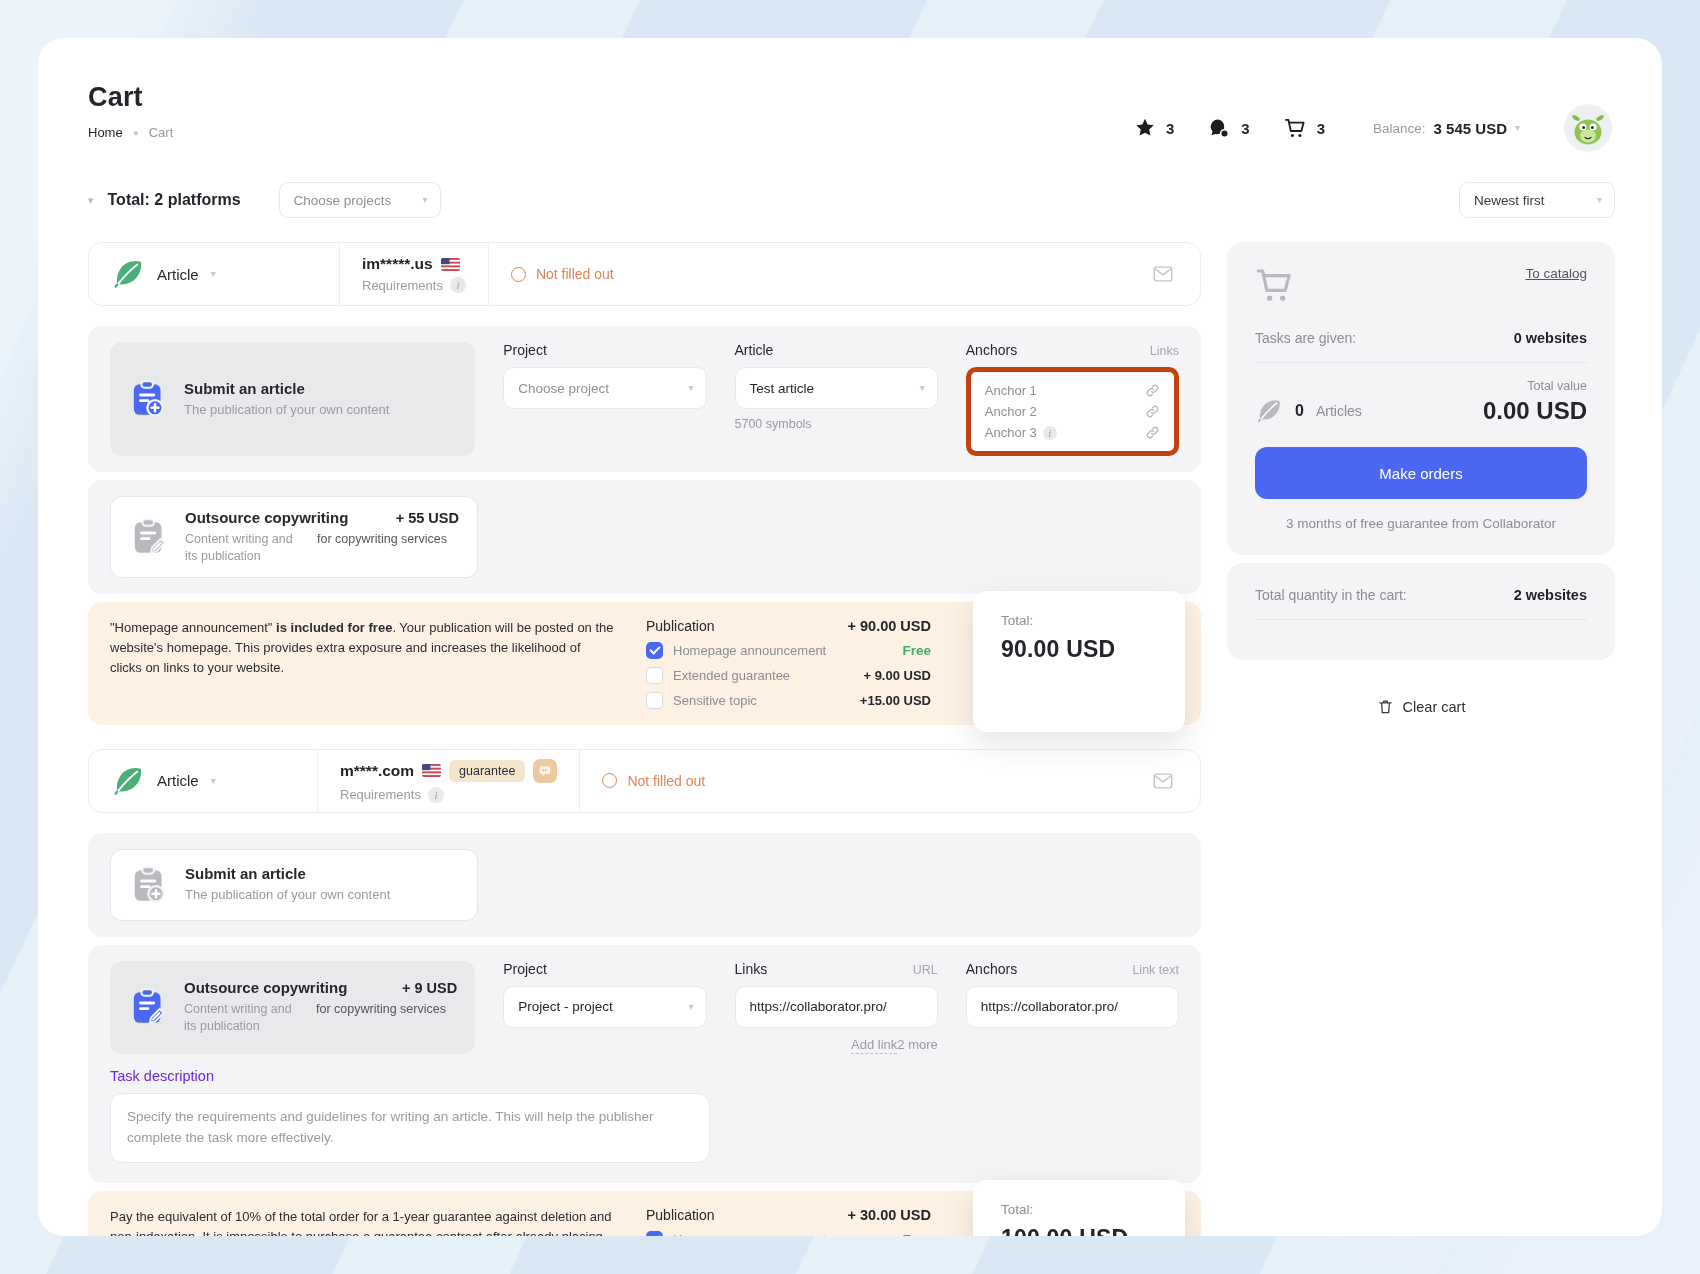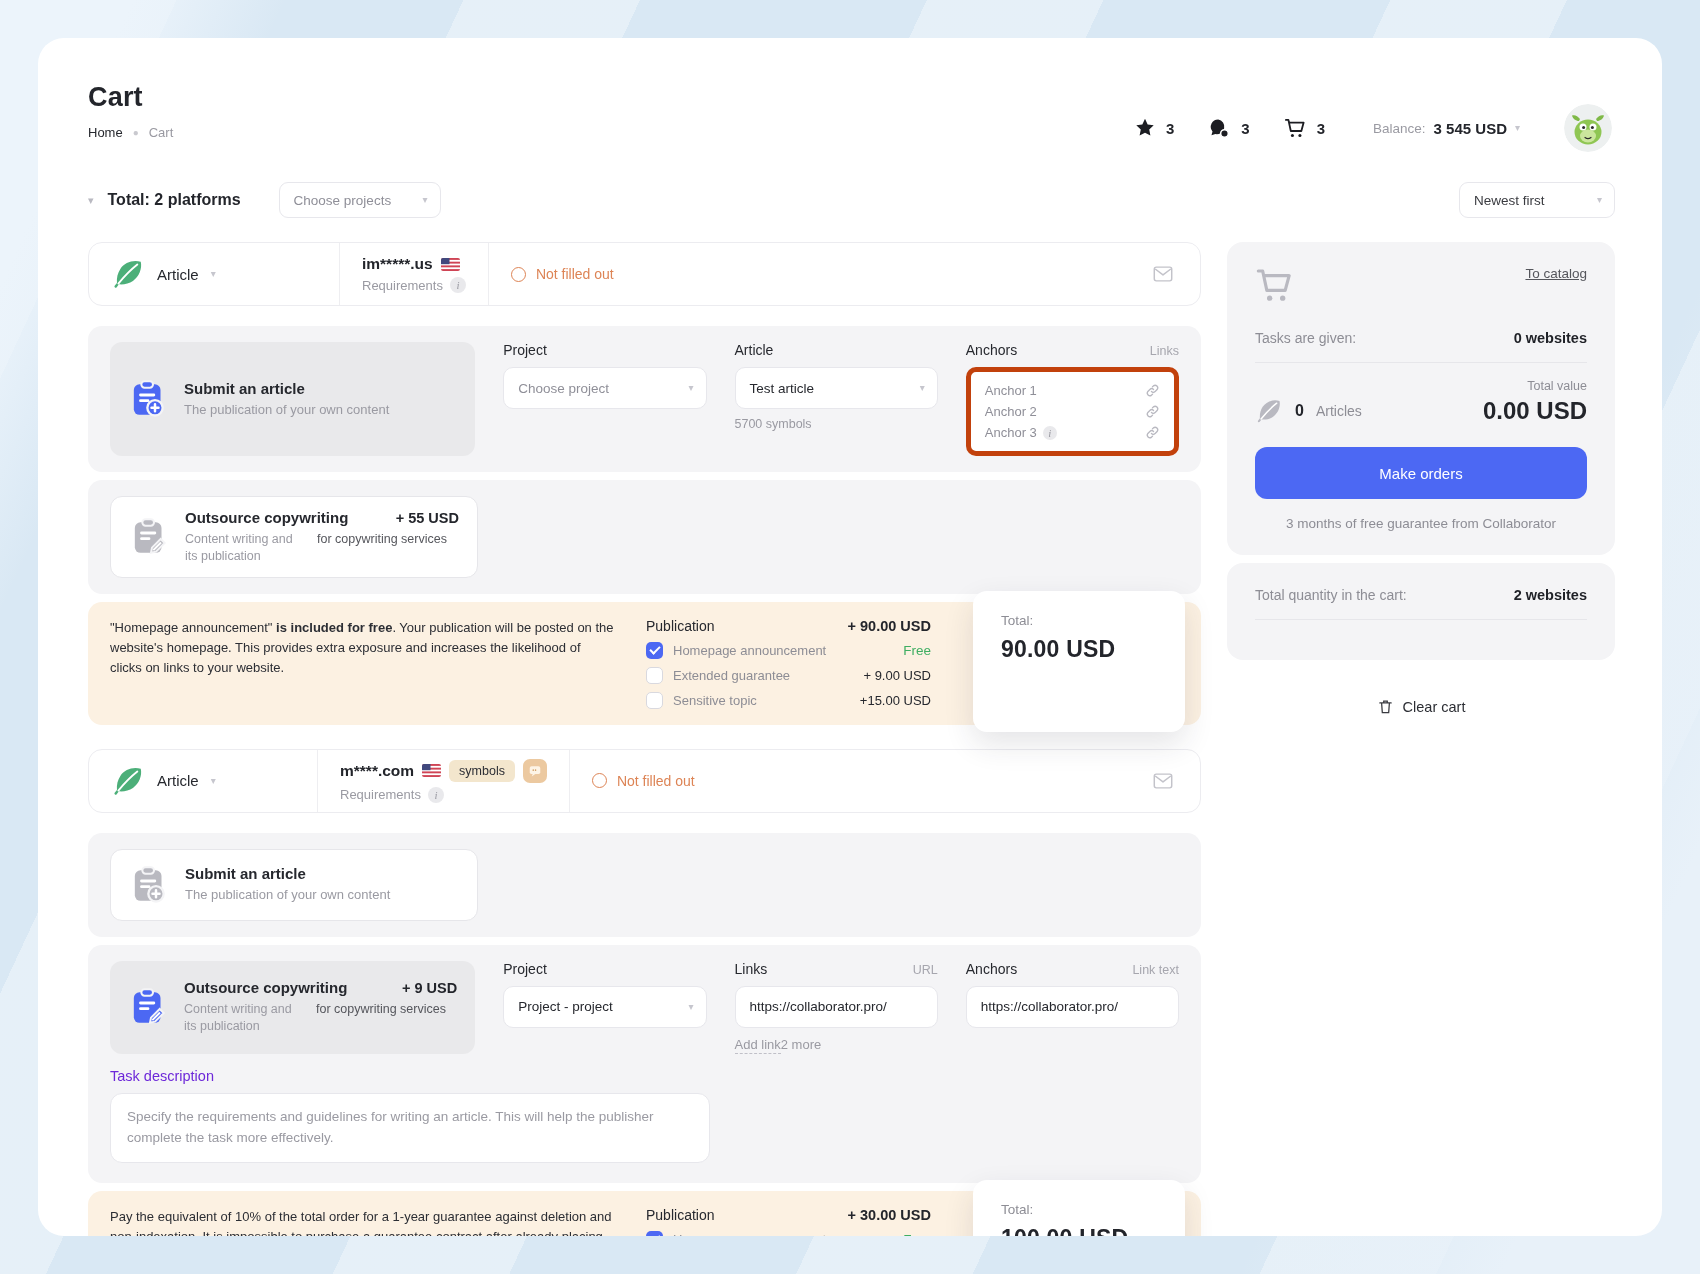--- a/index.html
+++ b/index.html
@@ -88,42 +88,42 @@
   .flabel-right { font-size:12.5px; color:#a6a6ae; }
   .fselect { height:42px; border-radius:10px; font-size:13.5px; }
   .fselect.filled { color:#26282e; }
   .fnote { font-size:12.5px; color:#9a9aa2; margin-top:8px; }
   .anchor-box { background:#fff; border:5px solid #c2410c; border-radius:10px; padding:8px 14px; }
   .anchor-row { display:flex; justify-content:space-between; align-items:center; height:21px; color:#8f8f98; font-size:13px; }
   .anchor-left { display:flex; align-items:center; gap:6px; }
   .link-ic { color:#b9b9c1; }
   .finput { width:100%; height:42px; border:1px solid #e7e7ec; border-radius:10px; background:#fff;
     padding:0 14px; font-size:13.5px; color:#26282e; font-family:"Liberation Sans",sans-serif; }
-  .under-input { display:flex; justify-content:flex-start; margin-top:9px; font-size:13px; color:#9a9aa2; }
+  .under-input { display:flex; justify-content:flex-end; margin-top:9px; font-size:13px; color:#9a9aa2; }
   .add-link { border-bottom:1px dashed #c0c0c8; cursor:pointer; padding-bottom:1px; }
   .task-label { font-size:14.5px; color:#6d28d9; margin:14px 0 9px; }
   .task-area { width:600px; height:70px; border:1px solid #e7e7ec; border-radius:12px; background:#fff;
     padding:12px 16px; font-size:13.5px; font-family:"Liberation Sans",sans-serif; color:#26282e; resize:none; }
   .task-area::placeholder { color:#9a9aa2; line-height:1.6; }
   
   .banner { position:relative; background:#fcf1e2; border-radius:14px; padding:16px 270px 16px 22px; margin-top:8px; display:flex; }
   .banner-text { width:505px; font-size:13px; line-height:1.55; color:#2c2e34; }
   .banner-text b { font-weight:bold; }
   .pub-block { width:285px; margin-left:auto; }
   .pub-head { display:flex; justify-content:space-between; align-items:baseline; }
   .pub-label { font-size:14px; color:#26282e; }
   .pub-price { font-size:14.5px; font-weight:bold; }
   .opt-row { display:flex; align-items:center; margin-top:8px; }
   .cb { width:17px; height:17px; border-radius:5px; flex:none; margin-right:10px; cursor:pointer; position:relative; }
   .cb.on { background:#4c68f3; }
   .cb.on::after { content:""; position:absolute; left:4px; top:4.5px; width:8px; height:4px;
     border-left:2px solid #fff; border-bottom:2px solid #fff; transform:rotate(-45deg); }
   .cb.off { background:#fff; border:1px solid #d9d9df; }
   .opt-label { font-size:13px; color:#8d8d95; }
-  .opt-val { margin-left:auto; font-size:13px; font-weight:normal; color:#26282e; white-space:nowrap; }
+  .opt-val { margin-left:auto; font-size:13px; font-weight:bold; color:#26282e; white-space:nowrap; }
   .opt-val.free { color:#3fae62; font-size:13.5px; }
   .total-card { position:absolute; right:16px; top:-11px; bottom:-7px; width:212px; background:#fff;
     border-radius:14px; box-shadow:0 12px 30px rgba(40,45,60,.12); padding:22px 28px; }
   .total-label { font-size:13.5px; color:#8d8d95; }
   .total-val { font-size:23px; font-weight:bold; margin-top:8px; letter-spacing:.2px; }
   .gap-card { height:24px; }
   
   .side-card { background:#f4f4f6; border-radius:16px; padding:24px 28px; }
   .side-top { display:flex; justify-content:space-between; align-items:flex-start; }
   .to-catalog { font-size:13.5px; color:#55565c; text-decoration:underline; cursor:pointer; }
@@ -440,21 +440,21 @@
         </div>
         <div class="phead-div"></div>
         <div class="phead-seg psite">
           <div class="domain-row">
             <span class="domain">m****.com</span>
             <span class="flag">
                 <svg width="19" height="13" viewBox="0 0 19 13">
                   <use href="#i-flag-us"></use>
                 </svg>
               </span>
-            <span class="badge-nofollow">symbols</span>
+            <span class="badge-nofollow">guarantee</span>
             <span class="badge-comment">
               <svg width="14" height="14" viewBox="0 0 24 24">
                   <rect x="3" y="4" width="18" height="13" rx="3" fill="#fdf4e6"></rect>
                   <path d="M8 17l-1.5 4.5L12.5 17z" fill="#fdf4e6"></path>
                   <circle cx="9" cy="10.5" r="1.3" fill="#cf9a5d"></circle>
                   <circle cx="13" cy="10.5" r="1.3" fill="#cf9a5d"></circle>
                 </svg>
             </span>
           </div>
           <div class="req-row">

